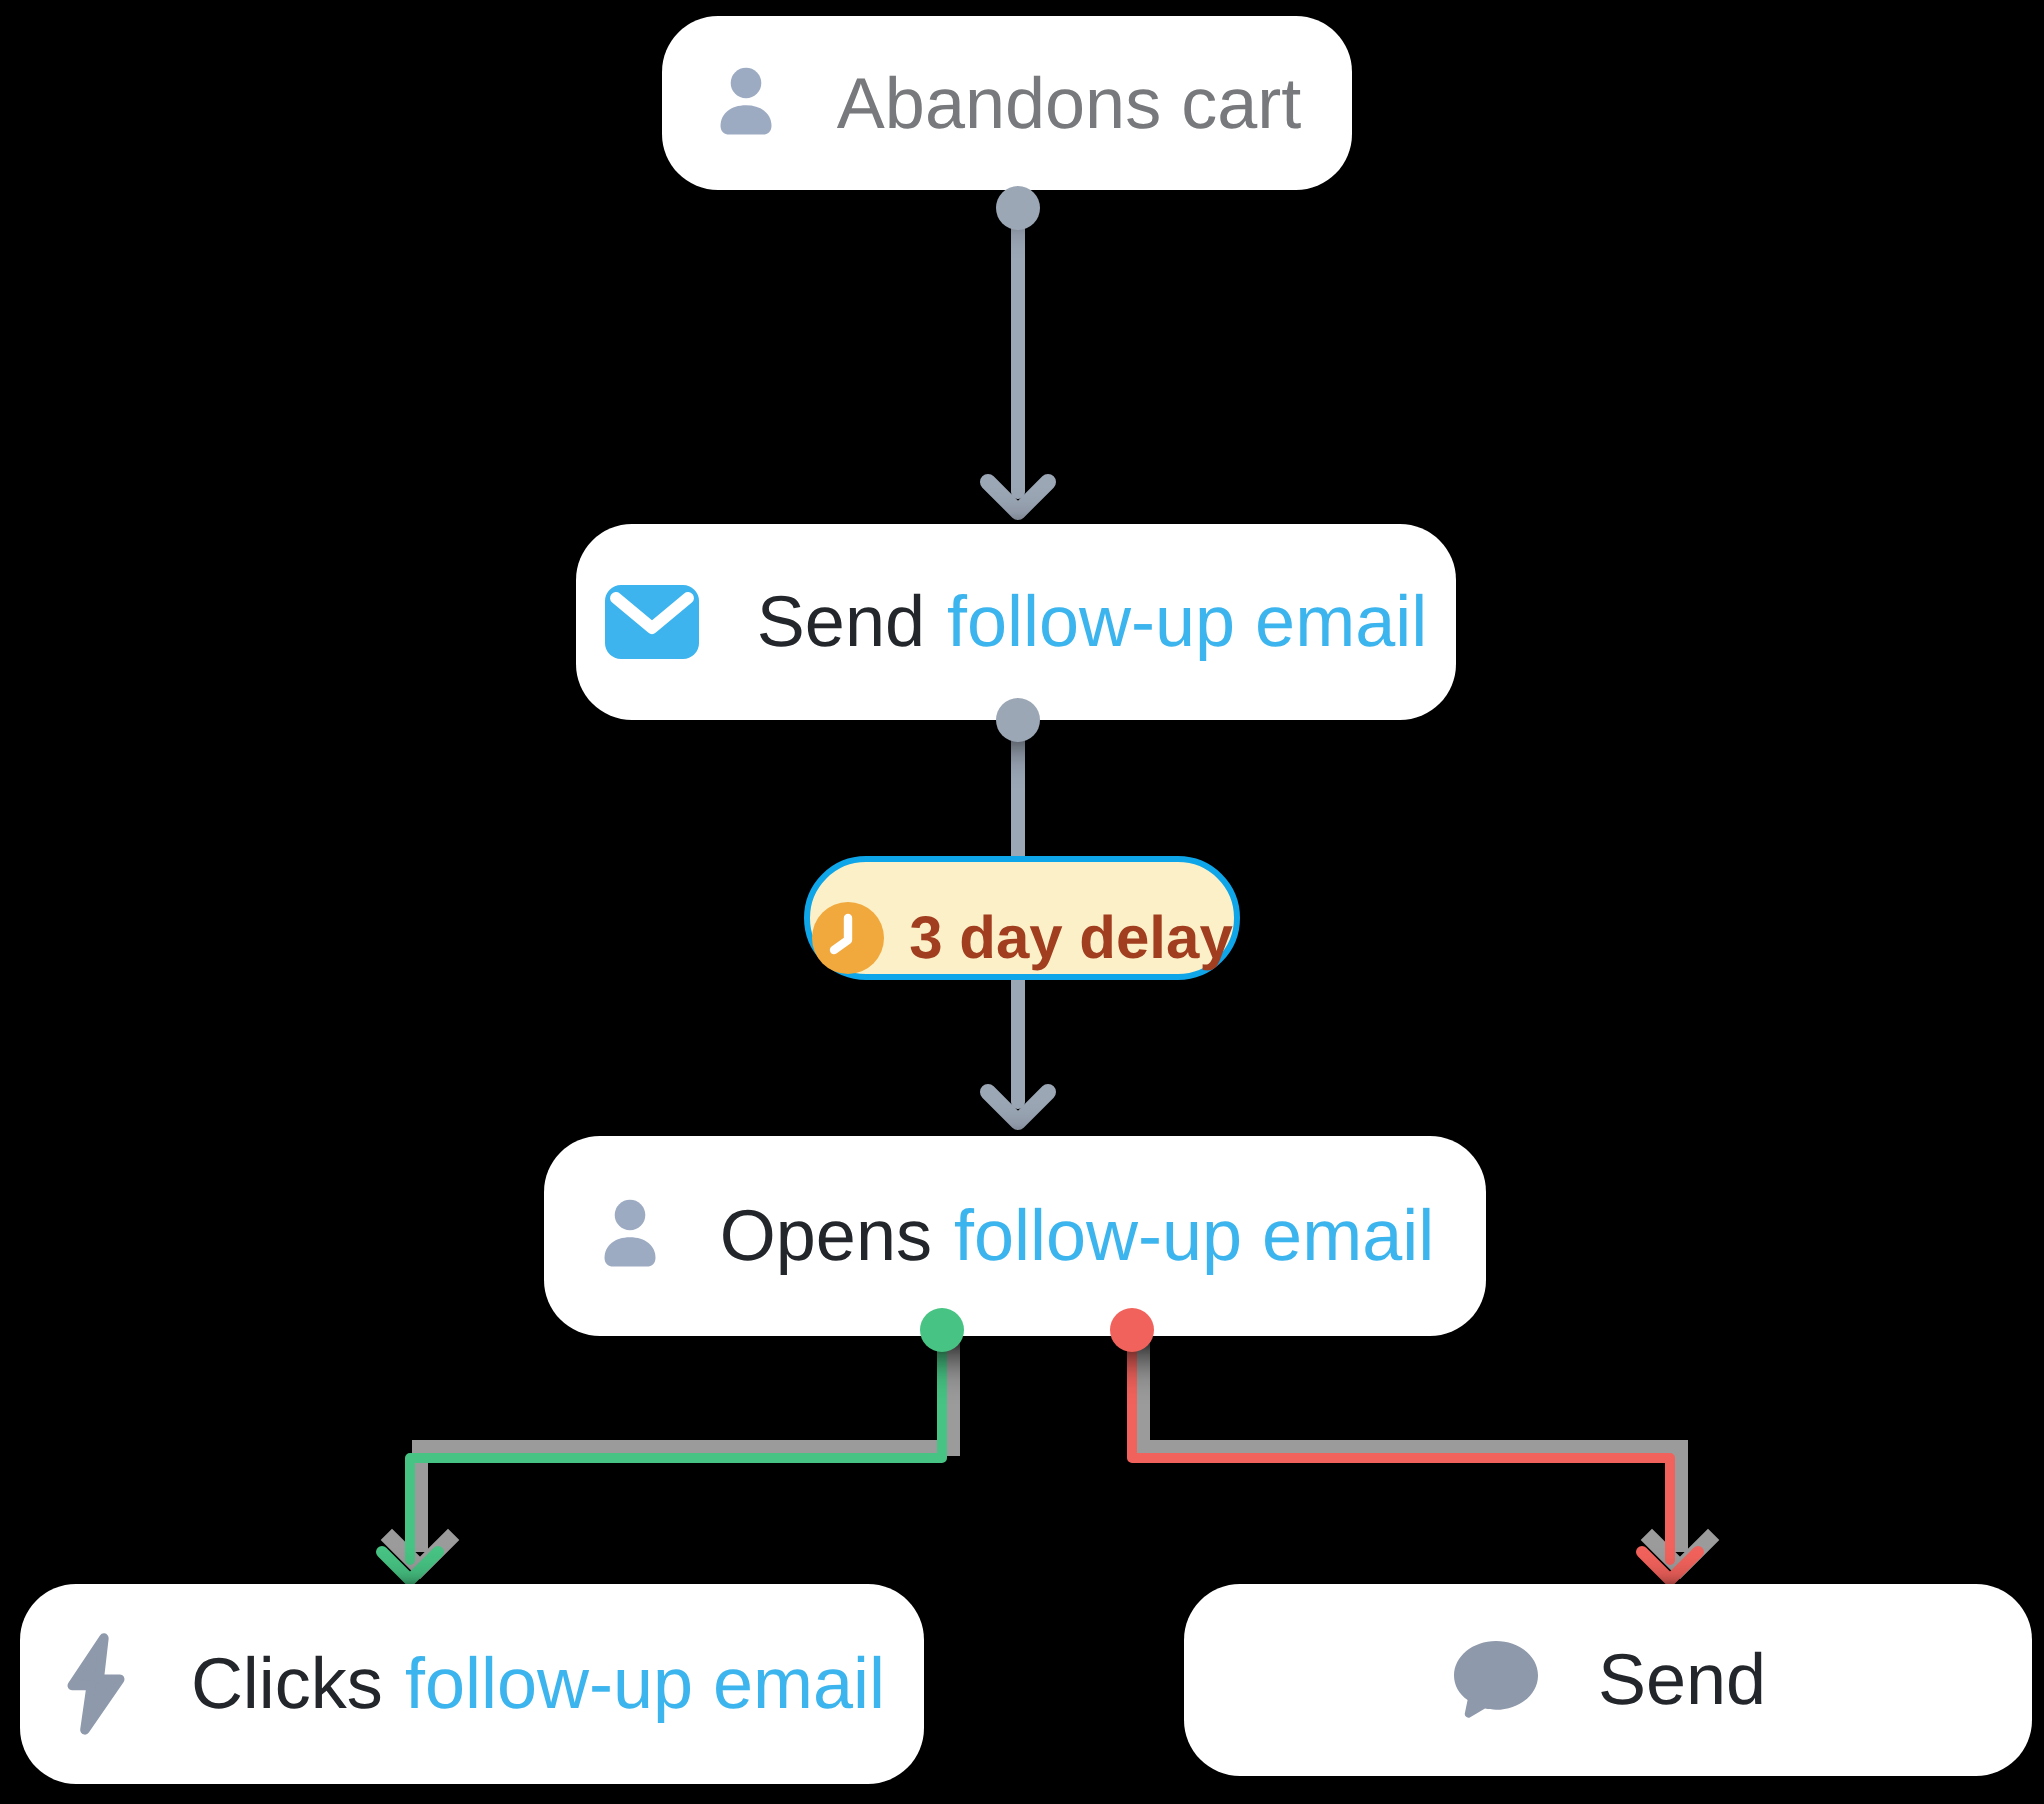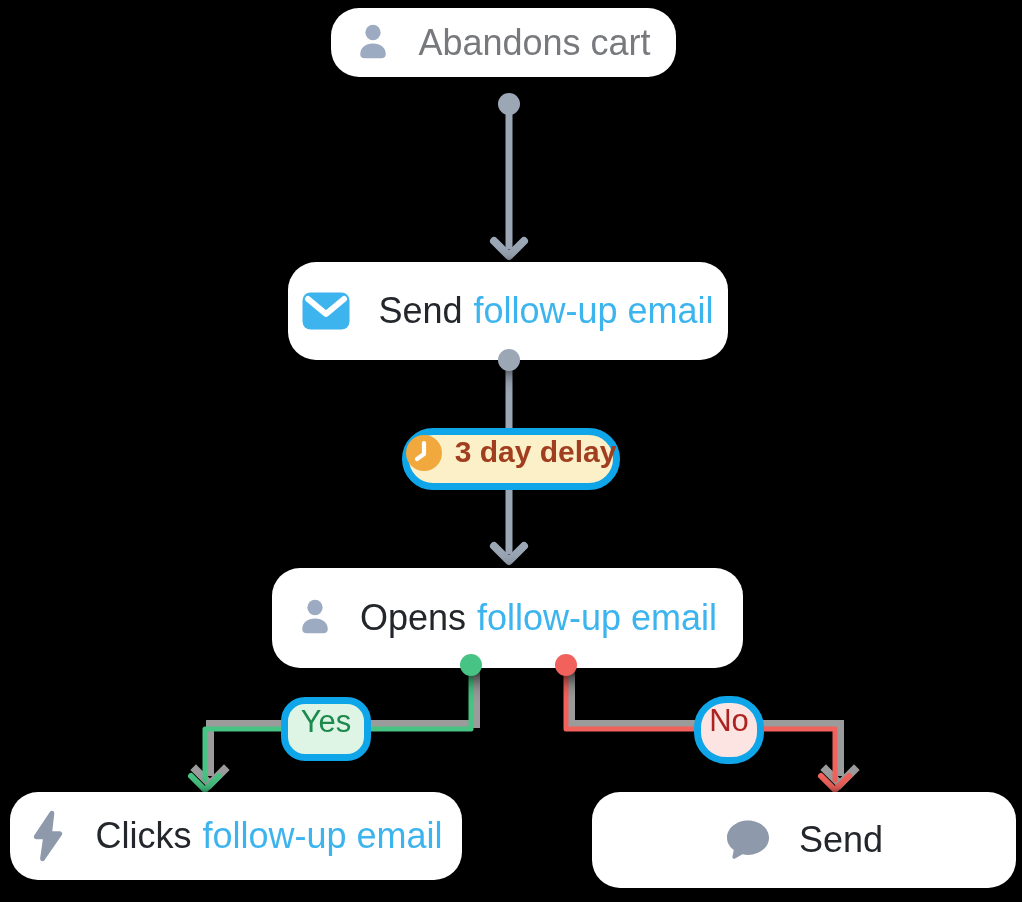--- a/index.html
+++ b/index.html
@@ -18,42 +18,42 @@
   .hl{color:var(--accent_blue);text-align:center;}
   .muted{color:var(--gray_text);}
 
   .dot{position:absolute;z-index:4;width:22px;height:22px;border-radius:50%;
        transform:translate(-50%,-50%);}
   .dot.gray{background:var(--connector_gray);}
   .dot.green{background:var(--green);}
   .dot.red{background:var(--red);}
 
   .badge{
-    position:absolute;z-index:3;box-sizing:border-box;border:7px solid #0ea5e9;
-    display:flex;align-items:flex-start;justify-content:center;white-space:nowrap;
+    position:absolute;z-index:3;box-sizing:border-box;border:3px solid #0ea5e9;
+    display:flex;align-items:flex-end;justify-content:center;white-space:nowrap;
   }
   .badge.delay{
     left:402px;top:428px;width:218px;height:62px;border-radius:34px;
     background:var(--delay_bg);color:var(--delay_text);
     font-size:30px;font-weight:600;gap:13px;
   }
   .badge.yes{
     left:281px;top:697px;width:90px;height:64px;border-radius:24px;
     background:var(--yes_bg);color:var(--yes_text);font-size:31px;font-weight:500;
   }
   .badge.no{
     left:694px;top:696px;width:70px;height:68px;border-radius:46%;
     background:var(--no_bg);color:var(--no_text);font-size:31px;font-weight:500;
   }
 
   
-  .n-trigger{left:331px;top:8px;width:345px;height:69px;}
+  .n-trigger{left:331px;top:8px;width:345px;height:87px;}
   .n-email{left:288px;top:262px;width:440px;height:98px;}
   .n-opens{left:272px;top:568px;width:471px;height:100px;}
-  .n-clicks{left:10px;top:792px;width:452px;height:88px;}
+  .n-clicks{left:10px;top:792px;width:452px;height:100px;}
   .n-sms{left:592px;top:792px;width:424px;height:96px;}
 
   .icon{display:block;flex:0 0 auto;}
 </style>
 </head>
 <body>
 
 <div class="canvas">
 
   <svg class="connectors" width="1022" height="902" viewBox="0 0 1022 902">
@@ -120,26 +120,20 @@
     <svg class="icon" width="34" height="40" viewBox="0 0 24 28" style="fill:var(--person_color)">
       <circle cx="12" cy="6.6" r="5.4"></circle>
       <path d="M12,14.4c-5.4,0-9,3-9,7.3c0,2,1.2,3.1,3.1,3.1h11.8c1.9,0,3.1-1.1,3.1-3.1C21,17.4,17.4,14.4,12,14.4z"></path>
     </svg>
     <div class="label">
       <span>Opens</span>
       <span class="hl">follow-up email</span>
     </div>
   </div>
 
-  <div class="badge yes">
-    <span>Yes</span>
-  </div>
-  <div class="badge no">
-    <span>No</span>
-  </div>
 
   <div class="node n-clicks">
     <svg class="icon" width="38" height="52" viewBox="0 0 24 32" style="fill:var(--icon_gray);stroke:var(--icon_gray)">
       <path d="M14.5,1.5 L4.5,16.5 L10.5,16.5 L8.5,30.5 L19.5,14.5 L13,14.5 Z" stroke-width="3" stroke-linejoin="round"></path>
     </svg>
     <div class="label">
       <span>Clicks</span>
       <span class="hl">follow-up email</span>
     </div>
   </div>

